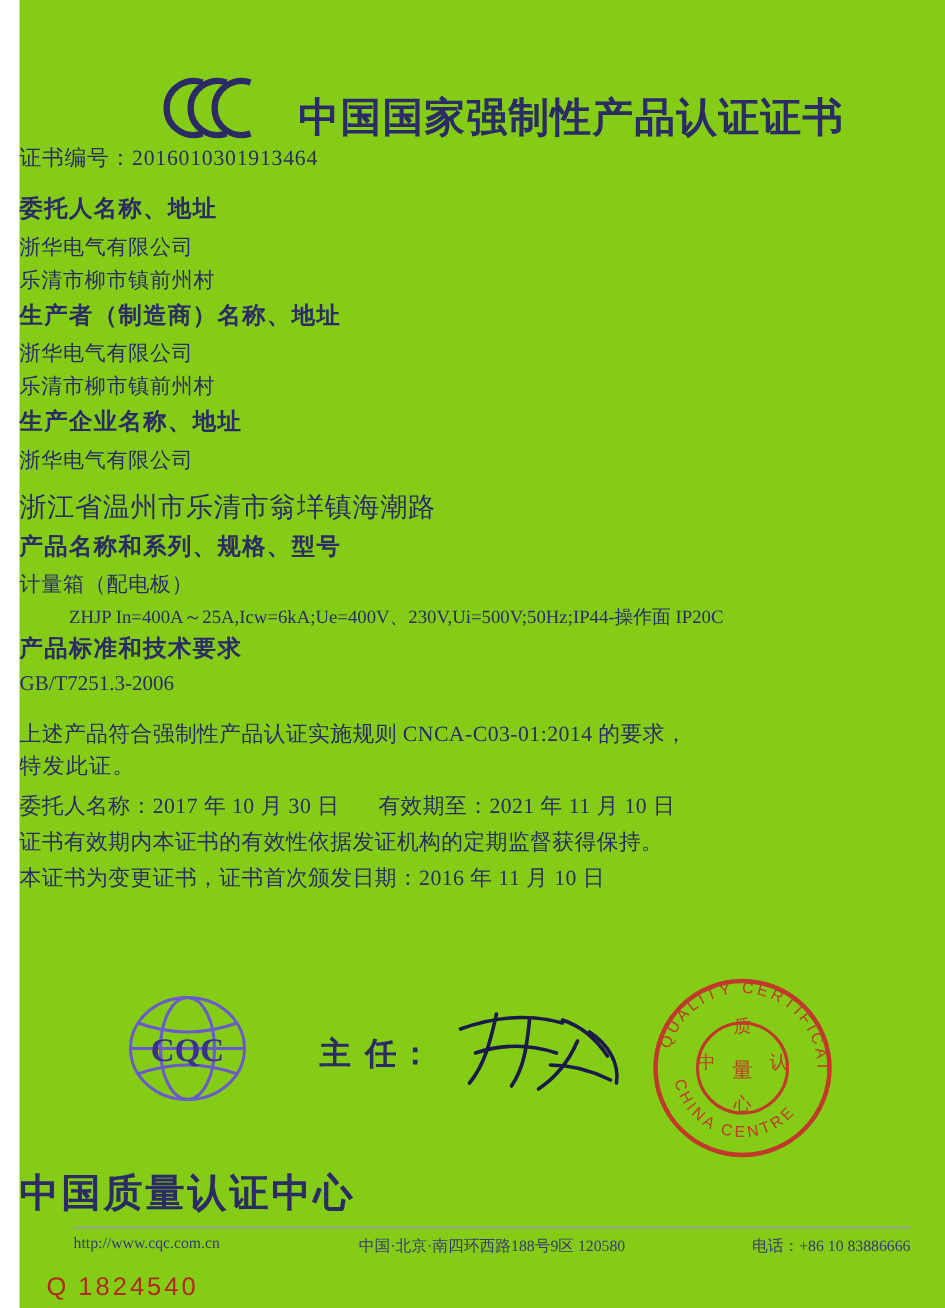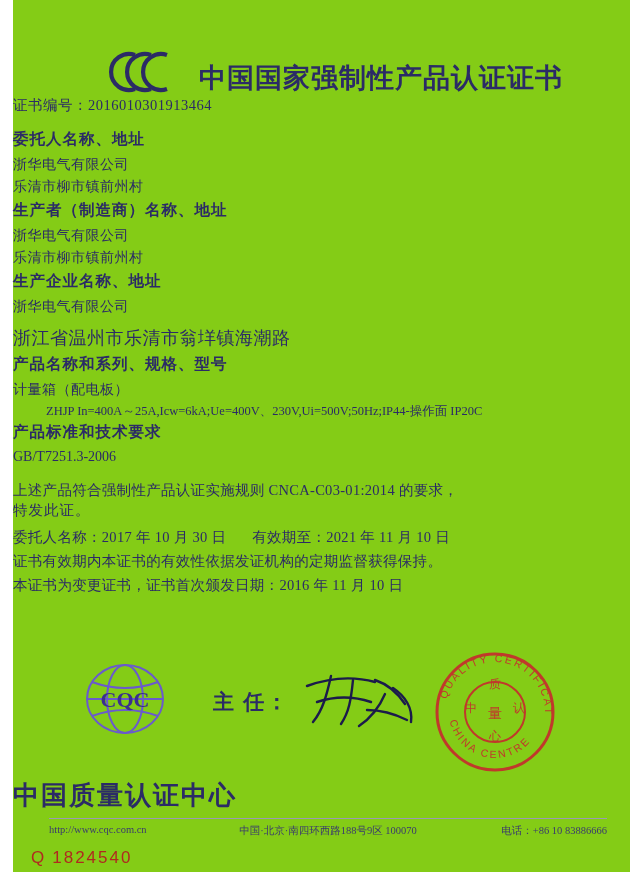--- a/index.html
+++ b/index.html
@@ -318,21 +318,21 @@
       </svg>
     </div>
   </div>
 
   <div class="org-name">中国质量认证中心</div>
 
   <div class="footer-rule"></div>
 
   <div class="footer">
     <span class="fl">http://www.cqc.com.cn</span>
-    <span class="fc">中国·北京·南四环西路188号9区  100070</span>
+    <span class="fc">中国·北京·南四环西路188号9区  120580</span>
     <span class="fr">电话：+86 10 83886666</span>
   </div>
 
   <div class="serial">
     <span class="q">Q</span><span>1824540</span>
   </div>
 
 </div>
 
 </body></html>

